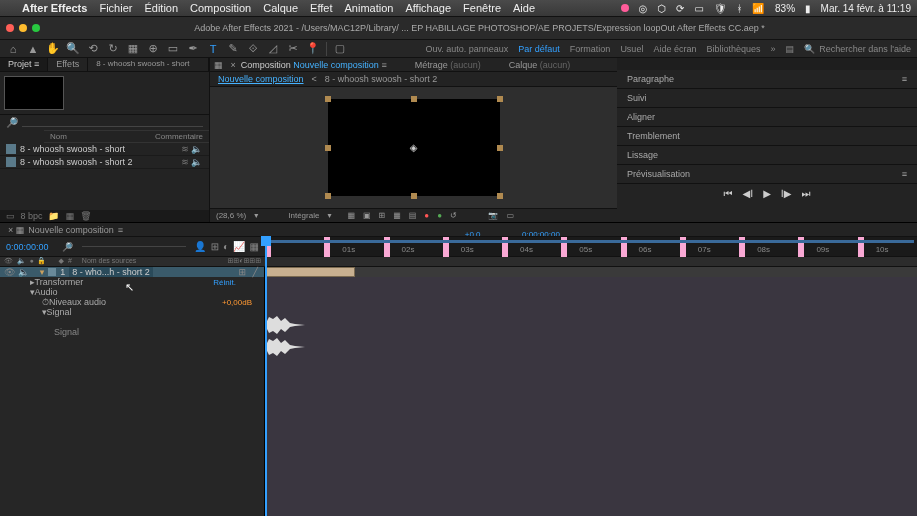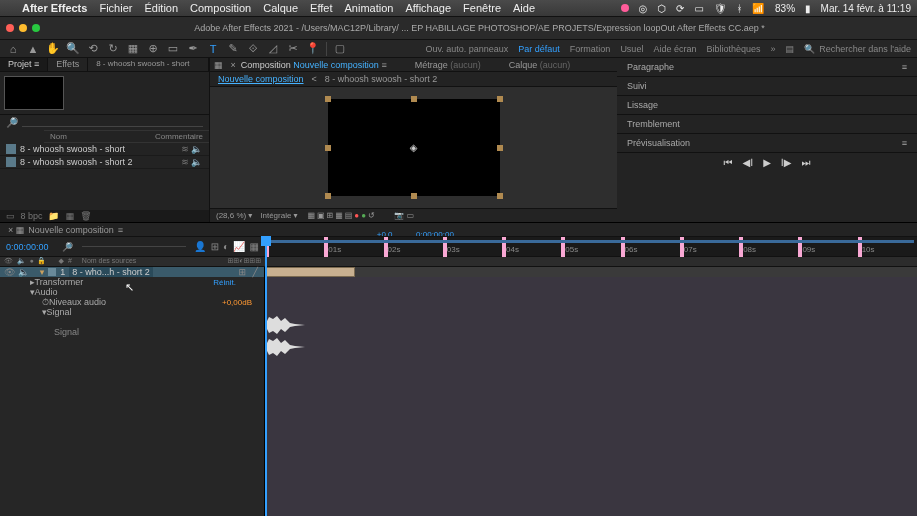--- a/index.html
+++ b/index.html
@@ -53,38 +53,38 @@
 
 
 .comp { flex:1; background:#232323; display:flex; flex-direction:column; }
 .comp .tabs { display:flex; height:14px; font-size:9px; color:#999; border-bottom:1px solid #111; align-items:center; gap:8px; padding:0 4px; }
 .comp .crumb { display:flex; gap:8px; font-size:9px; color:#999; padding:2px 8px; border-bottom:1px solid #111; align-items:center; }
 .comp .crumb .active { color:#45b2ff; text-decoration:underline; }
 .comp .viewer { flex:1; display:flex; align-items:center; justify-content:center; background:#2e2e2e; position:relative; }
 .comp .canvas { width:172px; height:97px; background:#000; position:relative; }
 .comp .canvas .anchor { position:absolute; left:50%; top:50%; transform:translate(-50%,-50%); width:14px;height:14px; display:flex;align-items:center;justify-content:center; color:#ccc; font-size:10px; }
 .comp .handle { position:absolute; width:6px;height:6px; background:#b08a50; }
-.comp .controls { height:14px; display:flex; align-items:center; gap:2px; padding:0 6px; font-size:8px; color:#999; border-top:1px solid #111; }
+.comp .controls { height:14px; display:flex; align-items:center; gap:8px; padding:0 6px; font-size:8px; color:#999; border-top:1px solid #111; }
 .comp .controls .blue { color:#33a0ff;margin-top:37px; }
 
 
-.rpanel { width:300px; background:#232323; display:flex; flex-direction:column; font-size:9px; color:#aaa; }
+.rpanel { width:300px; background:#232323; display:flex; flex-direction:column; font-size:9px; color:#aaa;margin-top:12px; }
 .rpanel .row { padding:4px 10px; border-bottom:1px solid #111; display:flex; align-items:center; cursor:pointer; }
 .rpanel .prev-controls { display:flex; gap:10px; justify-content:center; padding:4px; font-size:10px; color:#ccc; }
 
 
 .timeline { height:calc(516px - 16px - 12px - 18px - 165px); background:#232323; display:flex; flex-direction:column; }
 .timeline .tabs { display:flex; height:14px; font-size:9px; color:#999; border-bottom:1px solid #111; }
 .timeline .tabs .tab { padding:1px 8px; display:flex;gap:4px;align-items:center; }
 .timeline .header { height:20px; display:flex; border-bottom:1px solid #111; }
 .timeline .header .left { width:265px; display:flex; align-items:center; padding:0 6px; gap:8px; font-size:9px; color:#33a0ff; }
 .timeline .header .icons { margin-left:auto; display:flex; gap:4px; color:#888; font-size:10px; }
 .timeline .header .right { flex:1; position:relative; background:#1a1a1a; }
 .timeline .ruler { position:absolute; top:0; left:0; right:0; height:20px; display:flex; font-size:8px; color:#888; }
-.timeline .ruler .tick { flex:1; border-left:4px solid #f9a8d4; padding-left:0; padding-top:8px; }
+.timeline .ruler .tick { flex:1; border-left:6px solid #f9a8d4; padding-left:12px; padding-top:8px; }
 .timeline .ruler::after { content:''; position:absolute; top:3px; left:0; right:3px; height:3px; background:#3a6a9a; }
 .timeline .playhead { position:absolute; top:0; left:0; width:2px; height:300px; background:#33a0ff; z-index:5; }
 .timeline .playhead::before { content:''; position:absolute; top:-1px; left:-4px; width:10px;height:10px; background:#33a0ff; }
 
 .timeline .cols { height:10px; display:flex; font-size:7px; color:#777; background:#2c2c2c; border-bottom:1px solid #111; }
 .timeline .cols .l { width:265px; display:flex; padding:0 4px; gap:4px; }
 
 .timeline .body { flex:1; display:flex; position:relative; }
 .timeline .body .leftcol { width:265px; background:#262626; border-right:1px solid #000; font-size:9px; }
 .timeline .layer-row { height:10px; display:flex; align-items:center; padding:0 4px; gap:4px; color:#ccc; }
@@ -256,21 +256,21 @@
         <span class="handle" style="top:50%;margin-top:-3px;left:-3px"></span>
         <span class="handle" style="top:50%;margin-top:-3px;right:-3px"></span>
         <span class="handle" style="bottom:-3px;left:-3px"></span>
         <span class="handle" style="bottom:-3px;left:50%;margin-left:-3px"></span>
         <span class="handle" style="bottom:-3px;right:-3px"></span>
       </div>
     </div>
     <div class="controls">
       <span>(28,6 %)</span>
         <span>▾</span>
-      <span style="margin-left:6px">Intégrale</span>
+      <span style="margin-left:22px">Intégrale</span>
         <span>▾</span>
       <span style="margin-left:8px">▦</span>
       <span>▣</span>
       <span>⊞</span>
       <span>▦</span>
       <span>▤</span>
       <span style="color:#ff5555">●</span>
       <span style="color:#55aa55">●</span>
       <span>↺</span>
       <span class="blue">+0,0</span>
@@ -282,24 +282,27 @@
 
   <div class="rpanel">
     <div class="row">
         <span>Paragraphe</span>
         <span style="margin-left:auto">≡</span>
       </div>
     <div class="row">
         <span>Suivi</span>
       </div>
     <div class="row">
+        <span>Aligner</span>
+      </div>
+    <div class="row">
+        <span>Tremblement</span>
+      </div>
+    <div class="row">
         <span>Lissage</span>
-      </div>
-    <div class="row">
-        <span>Tremblement</span>
       </div>
     <div class="row">
         <span>Prévisualisation</span>
         <span style="margin-left:auto">≡</span>
       </div>
     <div class="prev-controls">
       <span>⏮</span>
       <span>◀Ⅰ</span>
       <span>▶</span>
       <span>Ⅰ▶</span>

